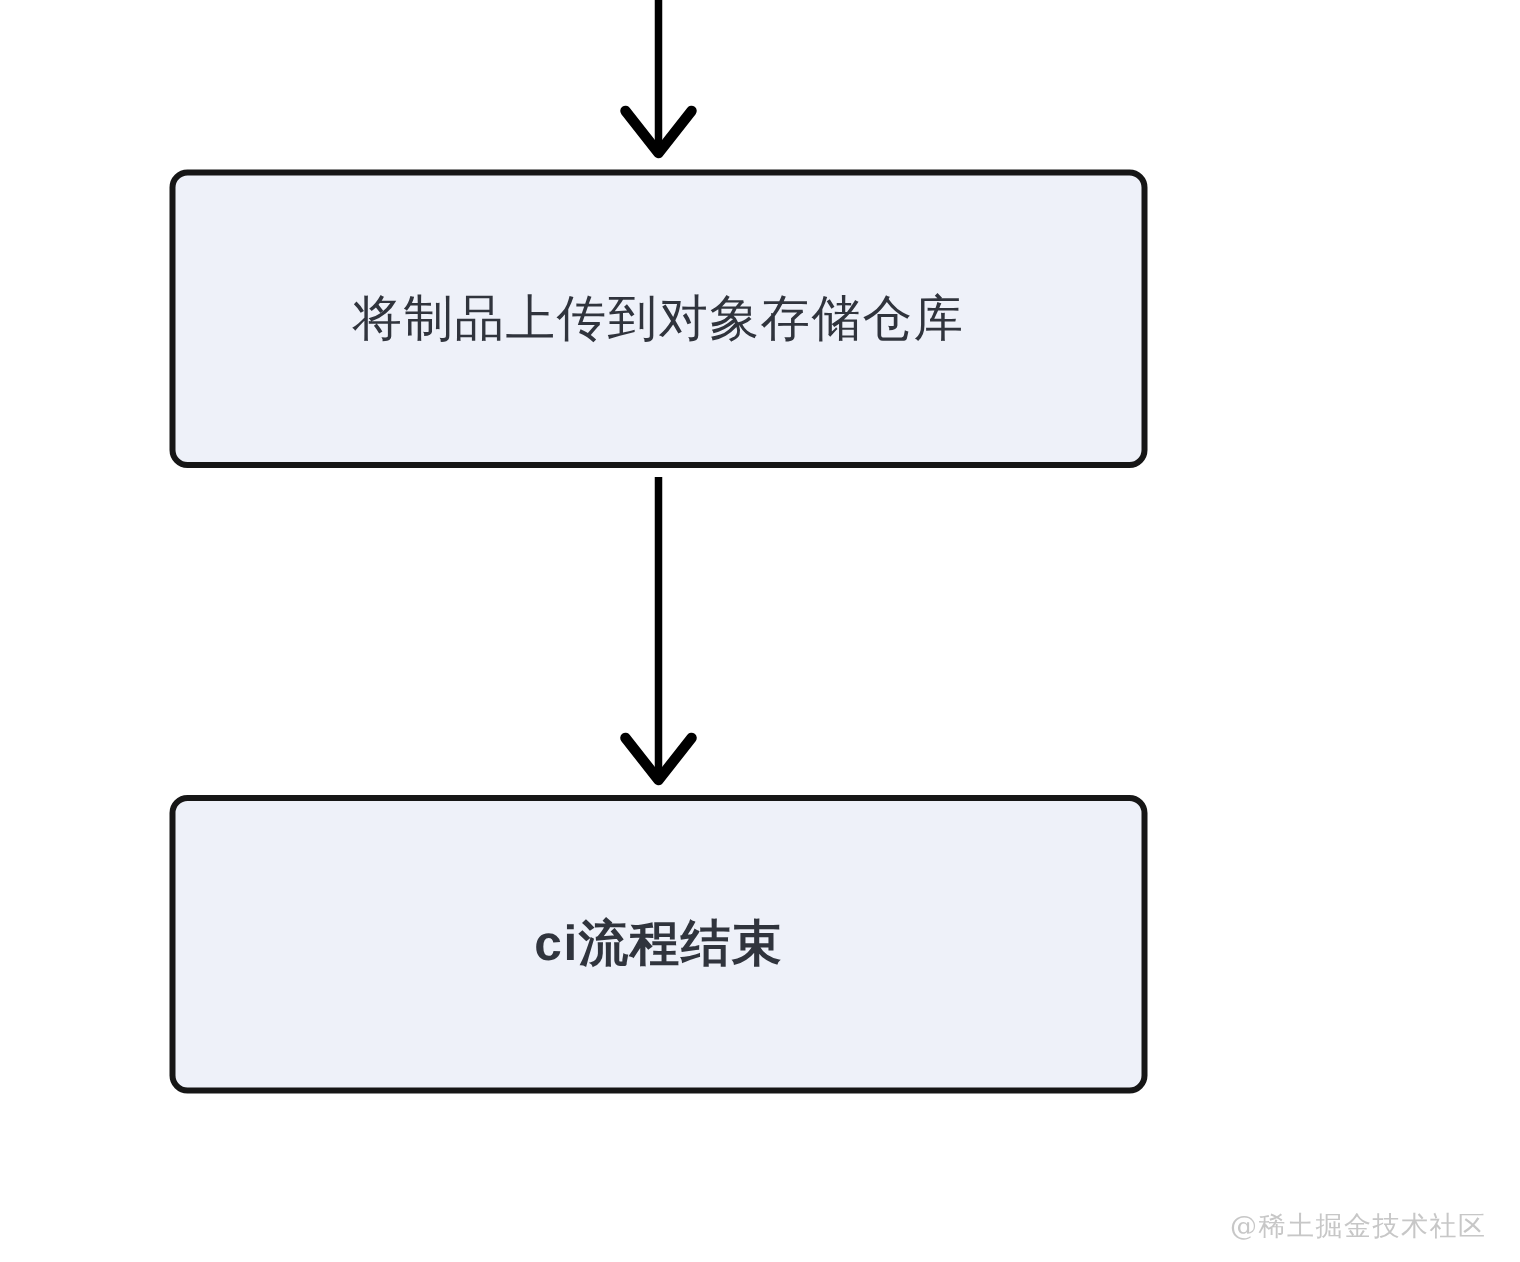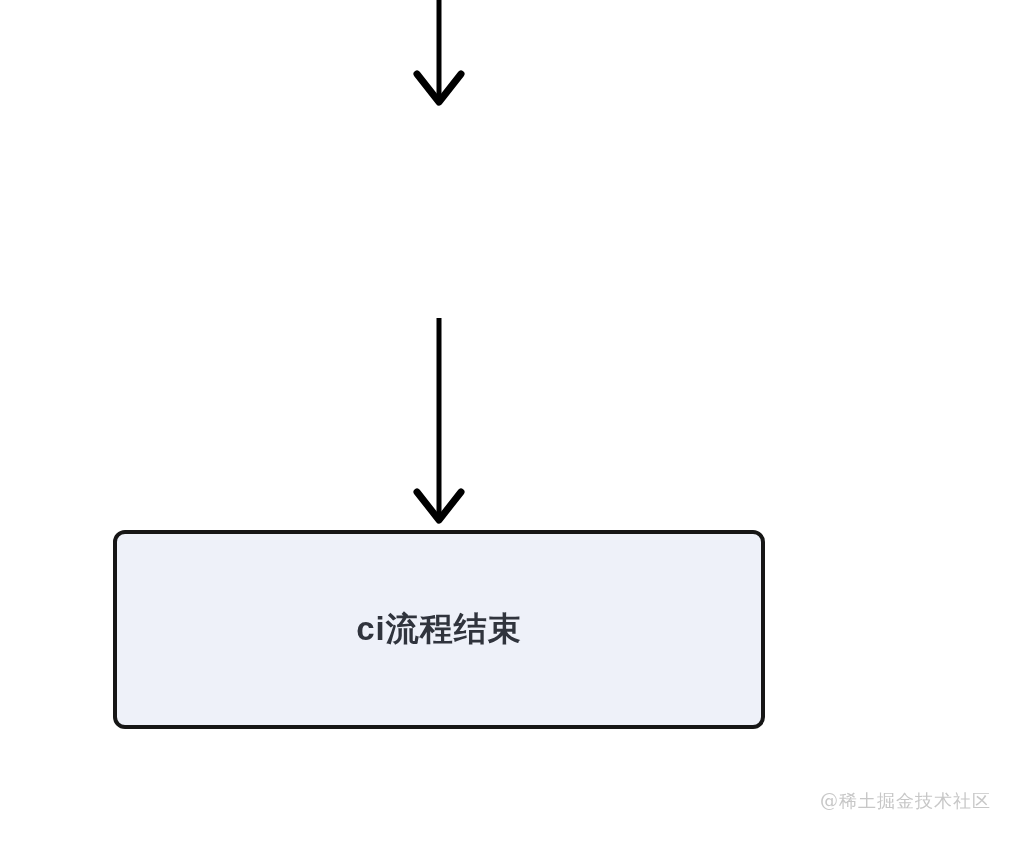--- a/index.html
+++ b/index.html
@@ -40,38 +40,41 @@
     position: absolute;
     left: 408px;
     width: 62px;
     display: block;
   }
   #arrow-top { top: 0; height: 110px; }
   #arrow-middle { top: 316px; height: 212px; }
   .watermark {
     position: absolute;
     right: 22px;
-    bottom: 28px;
+    bottom: 12px;
     font-family: "DejaVu Serif", "Liberation Serif", serif;
     font-size: 18px;
     color: #c7c7c7;
     letter-spacing: 1px;
     white-space: nowrap;
   }
 </style>
 </head>
 <body>
 
 <div id="canvas">
 
   <svg id="arrow-top" class="arrow-svg" viewBox="0 0 62 110" aria-hidden="true">
     <line x1="31" y1="0" x2="31" y2="98" stroke="#000000" stroke-width="5"></line>
     <polyline points="9,74 31,102 53,74" fill="none" stroke="#000000" stroke-width="7" stroke-linecap="round" stroke-linejoin="round"></polyline>
   </svg>
 
+  <div id="node-upload" class="flow-node">
+    <span class="node-label">将制品上传到对象存储仓库</span>
+  </div>
 
   <svg id="arrow-middle" class="arrow-svg" viewBox="0 0 62 212" aria-hidden="true">
     <line x1="31" y1="2" x2="31" y2="200" stroke="#000000" stroke-width="5"></line>
     <polyline points="9,176 31,204 53,176" fill="none" stroke="#000000" stroke-width="7" stroke-linecap="round" stroke-linejoin="round"></polyline>
   </svg>
 
   <div id="node-ci-end" class="flow-node">
     <span class="node-label">ci流程结束</span>
   </div>
 

